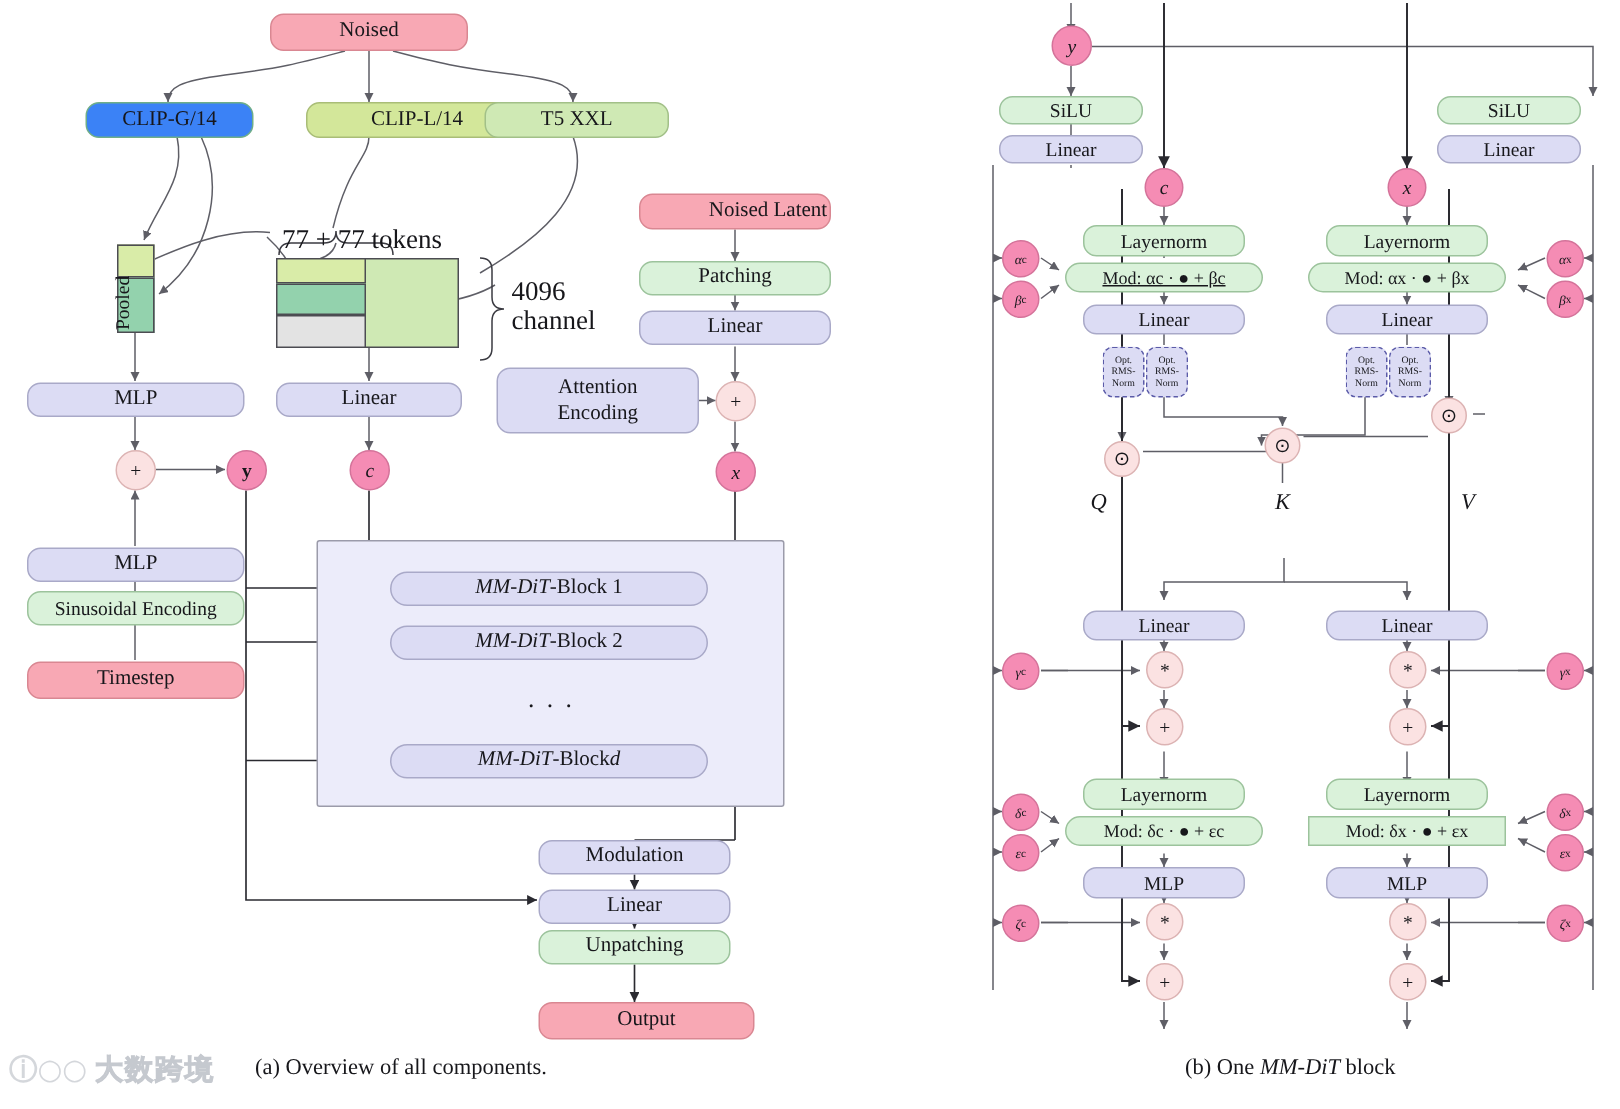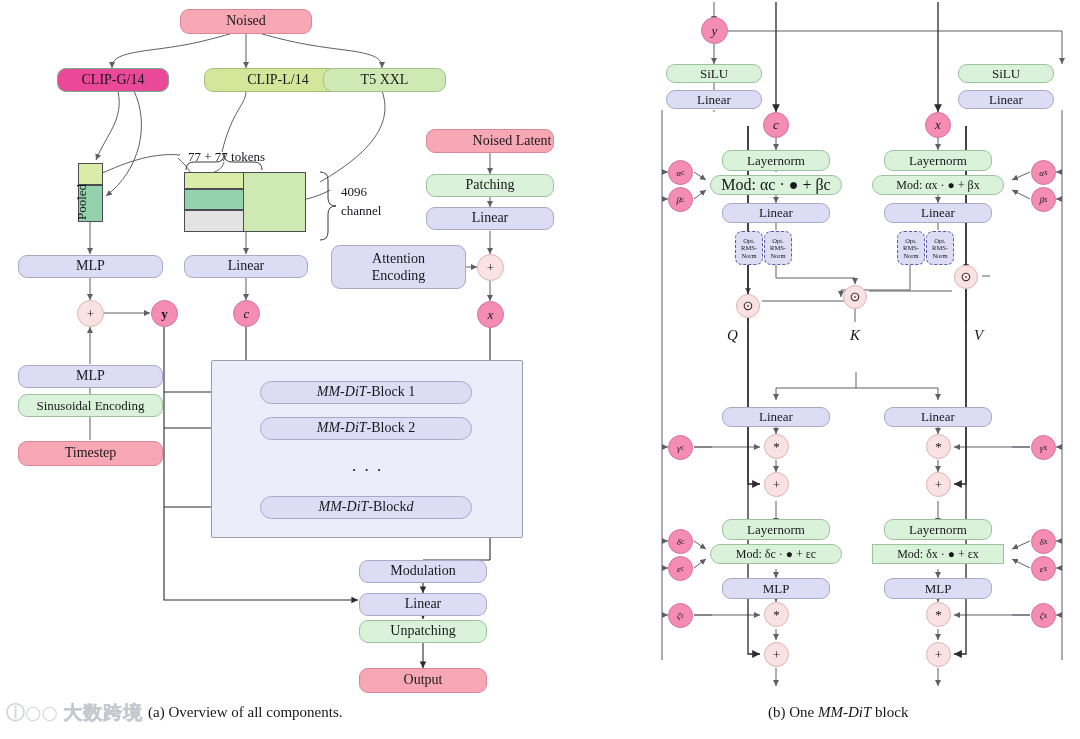--- a/index.html
+++ b/index.html
@@ -7,41 +7,41 @@
        font-family:"Liberation Serif", serif;color:#17171b;}
   .stage{position:absolute;left:0;top:0;width:1080px;height:739px;}
 
   
   .node{position:absolute;box-sizing:border-box;display:flex;align-items:center;
         justify-content:center;border:1px solid #9b9baa;border-radius:9px;
         font-size:14px;line-height:1.05;text-align:center;white-space:nowrap;}
   .pink{background:#f8a8b4;border-color:#d98792;}
   .blue{background:#dcdcf4;border-color:#a9a9c8;}
   .green{background:#daf2da;border-color:#9cc39c;}
-  .green-d{background:#ec4899;border-color:#6fae88;}
+  .green-d{background:#3b82f6;border-color:#6fae88;}
   .green-m{background:#d3e79a;border-color:#a9bd77;}
   .green-l{background:#cfe9b4;border-color:#a2c088;}
   .box-lilac{background:#ececfa;border:1px solid #9b9baa;border-radius:2px;}
   .dashed{background:#dcdcf4;border:1px dashed #5b5ba8;border-radius:7px;
           font-size:6.5px;line-height:1.12;padding:1px 0;
           display:flex;flex-direction:column;align-items:center;justify-content:center;}
 
   
   .circ{position:absolute;box-sizing:border-box;border-radius:50%;
         display:flex;align-items:center;justify-content:center;
         border:1px solid #c97f93;font-size:13px;}
   .cpink{background:#f58cb4;border-color:#d4739a;}
   .cpale{background:#fbe2e2;border-color:#dcb3b3;}
   .csm{font-size:9px;}
 
   
   .vtext{position:absolute;transform:rotate(-90deg);transform-origin:left top;
          font-size:13px;white-space:nowrap;}
-  .lbl{position:absolute;font-size:13px;white-space:nowrap;}
-  .cap{position:absolute;font-size:15px;white-space:nowrap;}
+  .lbl{position:absolute;font-size:18px;white-space:nowrap;}
+  .cap{position:absolute;font-size:15px;white-space:nowrap;margin-left:22px;}
   .mat{position:absolute;box-sizing:border-box;border:1px solid #4c4c52;}
   svg.ov{position:absolute;left:0;top:0;width:1080px;height:739px;overflow:visible;pointer-events:none;}
   .it{font-style:italic;}
   .wm{position:absolute;display:flex;align-items:center;gap:5px;opacity:.78;}
   .wm-txt{font-family:"DejaVu Sans",sans-serif;font-size:19px;font-weight:bold;
           color:#c9ccd2;letter-spacing:1px;
           -webkit-text-stroke:0.6px #b6bac2;}
   .wm-logo{font-family:"DejaVu Sans",sans-serif;font-size:19px;font-weight:bold;color:#c9ccd2;}
 </style>
 </head>
@@ -186,21 +186,21 @@
   <div class="lbl" style="left:352px;top:456px;font-size:17px;letter-spacing:2px;">. . .</div>
   <div class="node blue" style="left:260px;top:496px;width:212px;height:23px;border-radius:12px;">
     <span class="it">MM-DiT</span>
       <span>-Block </span>
       <span class="it">d</span>
   </div>
 
   <div class="node blue" style="left:359px;top:560px;width:128px;height:23px;">Modulation</div>
   <div class="node blue" style="left:359px;top:593px;width:128px;height:23px;">Linear</div>
   <div class="node green" style="left:359px;top:620px;width:128px;height:23px;">Unpatching</div>
-  <div class="node pink" style="left:359px;top:668px;width:128px;height:25px;">Output</div>
+  <div class="node pink" style="left:359px;top:668px;width:144px;height:25px;">Output</div>
 
   <svg class="ov">
     <g stroke="#5e5e66" stroke-width="1" fill="none">
 
       <path d="M714,2 L714,22" marker-end="url(#ar)"></path>
       <path d="M714,44 L714,64" marker-end="url(#ar)"></path>
 
       <path d="M728,31 L1062,31 L1062,64" marker-end="url(#ar)"></path>
 
       <path d="M714,82 L714,90"></path>
@@ -299,21 +299,21 @@
   <div class="circ cpink" style="left:701px;top:17px;width:27px;height:27px;font-style:italic;">y</div>
   <div class="node green" style="left:666px;top:64px;width:96px;height:19px;font-size:13px;">SiLU</div>
   <div class="node blue" style="left:666px;top:90px;width:96px;height:19px;font-size:13px;">Linear</div>
   <div class="node green" style="left:958px;top:64px;width:96px;height:19px;font-size:13px;">SiLU</div>
   <div class="node blue" style="left:958px;top:90px;width:96px;height:19px;font-size:13px;">Linear</div>
 
   <div class="circ cpink" style="left:763px;top:112px;width:26px;height:26px;font-style:italic;">c</div>
   <div class="circ cpink" style="left:925px;top:112px;width:26px;height:26px;font-style:italic;">x</div>
 
   <div class="node green" style="left:722px;top:150px;width:108px;height:21px;font-size:13px;">Layernorm</div>
-  <div class="node green" style="left:710px;top:175px;width:132px;height:20px;font-size:16px;border-radius:10px;">Mod: αc · ● + βc</div>
+  <div class="node green" style="left:710px;top:175px;width:132px;height:20px;font-size:12px;border-radius:10px;text-decoration:underline;">Mod: αc · ● + βc</div>
   <div class="node blue" style="left:722px;top:203px;width:108px;height:20px;font-size:13px;">Linear</div>
   <div class="dashed" style="position:absolute;left:735px;top:231px;width:26px;height:30px;">
     <span>Opt.</span>
     <span>RMS-</span>
     <span>Norm</span>
   </div>
   <div class="dashed" style="position:absolute;left:764px;top:231px;width:26px;height:30px;">
     <span>Opt.</span>
     <span>RMS-</span>
     <span>Norm</span>

